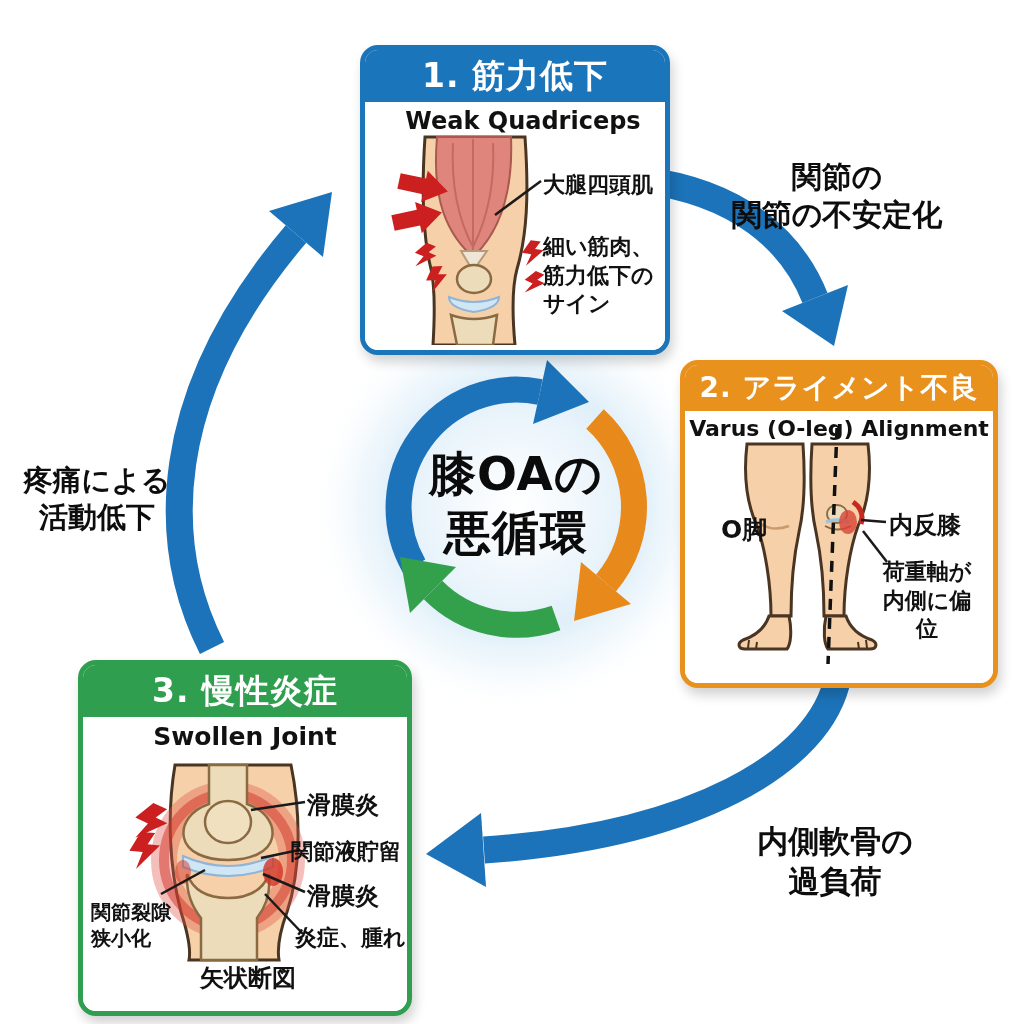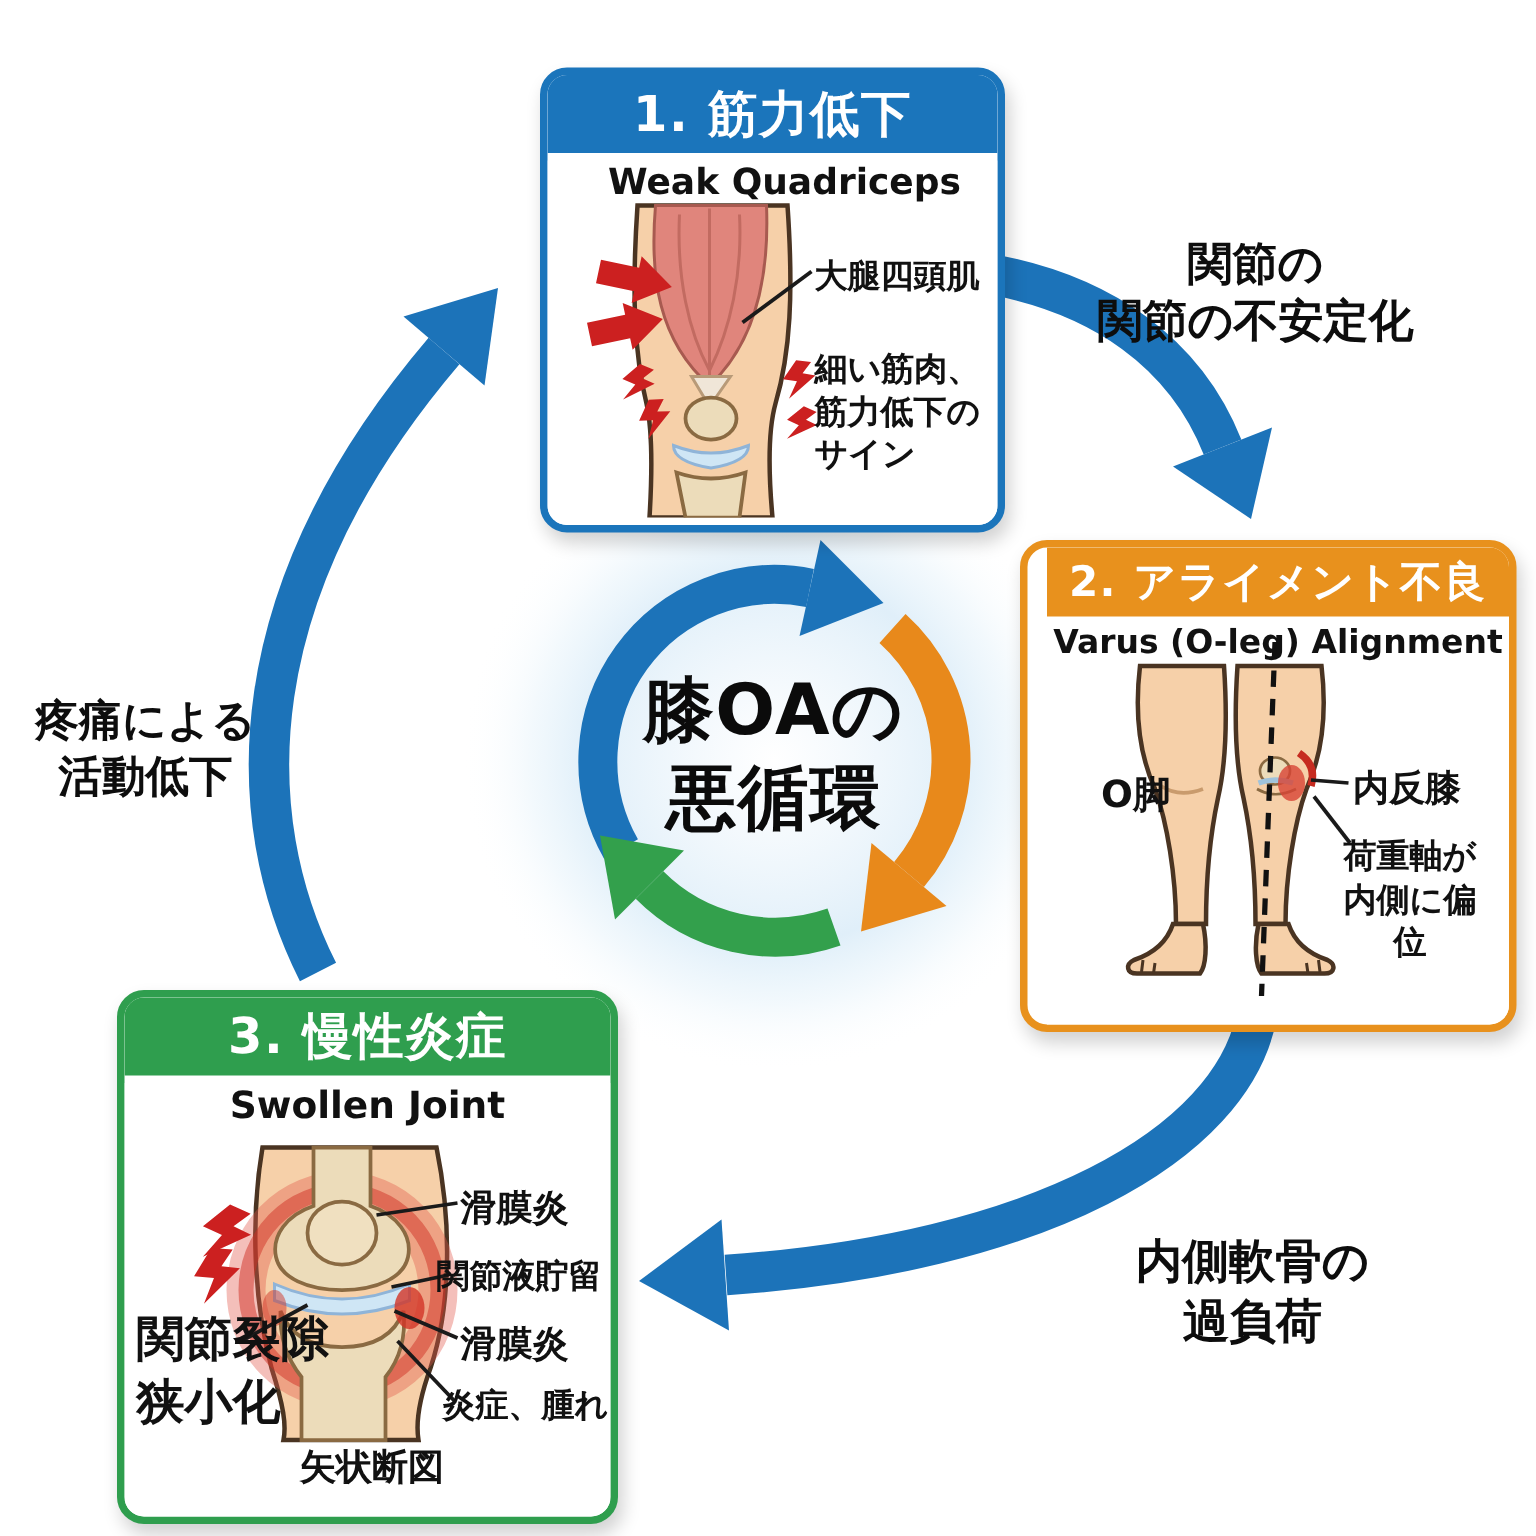--- a/index.html
+++ b/index.html
@@ -10,21 +10,21 @@
   #overlay-svg { position:absolute; left:0; top:0; z-index:1; }
 
   .box { position:absolute; background:#fff; border-radius:18px; overflow:hidden;
          box-shadow:3px 7px 12px rgba(0,0,0,0.18); z-index:2; }
   .box .hdr { color:#fff; font-weight:bold; text-align:center;
               display:flex; align-items:center; justify-content:center; letter-spacing:1px; }
   .box .body { position:relative; background:#fff; width:100%; height:100%; }
 
   .box1 { left:360px; top:45px;  width:300px; height:300px; border:5px solid #1b75bb; }
   .box1 .hdr { height:52px; background:#1b75bb; font-size:33px; }
-  .box2 { left:680px; top:360px; width:308px; height:318px; border:5px solid #e8911d;padding-left:13px; }
+  .box2 { left:680px; top:360px; width:308px; height:318px; border:5px solid #e8911d; }
   .box2 .hdr { height:46px; background:#e8911d; font-size:28px; }
   .box3 { left:78px;  top:620px; width:324px; height:346px; border:5px solid #2f9e4e;margin-top:40px; }
   .box3 .hdr { height:52px; background:#2f9e4e; font-size:33px; }
 
   .subtitle { position:relative; text-align:center; font-weight:bold; margin-top:5px; z-index:3; }
   .box1 .subtitle { font-size:24px;padding-left:16px; }
   .box2 .subtitle { font-size:22px; }
   .box3 .subtitle { font-size:25px; }
 
   .ill { position:absolute; left:0; top:0; z-index:1; }
@@ -33,21 +33,21 @@
          white-space:pre-line; z-index:3; }
   .lbl-quad    { left:178px; top:64px;  font-size:22px; }
   .lbl-weak    { left:178px; top:126px; font-size:22px; }
   .lbl-oleg    { left:36px;  top:98px;  font-size:25px; }
   .lbl-varus   { left:204px; top:94px;  font-size:24px; }
   .lbl-load    { left:188px; top:142px; font-size:22px; width:108px; text-align:center; }
   .lbl-syn1    { left:224px; top:68px;  font-size:24px; }
   .lbl-eff     { left:208px; top:116px; font-size:22px; }
   .lbl-syn2    { left:224px; top:159px; font-size:24px; }
   .lbl-swell   { left:212px; top:202px; font-size:22px; }
-  .lbl-space   { left:8px;   top:150px; font-size:32px; }
+  .lbl-space   { left:8px;   top:177px; font-size:20px; }
   .lbl-caption { left:80px;  top:241px; font-size:24px; width:170px; text-align:center; }
 
   .cycle-label { position:absolute; font-weight:bold; color:#0d0d0d; text-align:center;
                  line-height:1.28; white-space:pre-line; z-index:3; }
   .lbl-instability { left:706px; top:158px; width:262px; font-size:30px; }
   .lbl-pain        { left:8px;   top:462px; width:178px; font-size:29px; }
   .lbl-overload    { left:730px; top:822px; width:210px; font-size:31px; }
 
   .center-title { position:absolute; left:382px; top:444px; width:268px;
                   font-size:47px; font-weight:bold; text-align:center; line-height:1.26;

